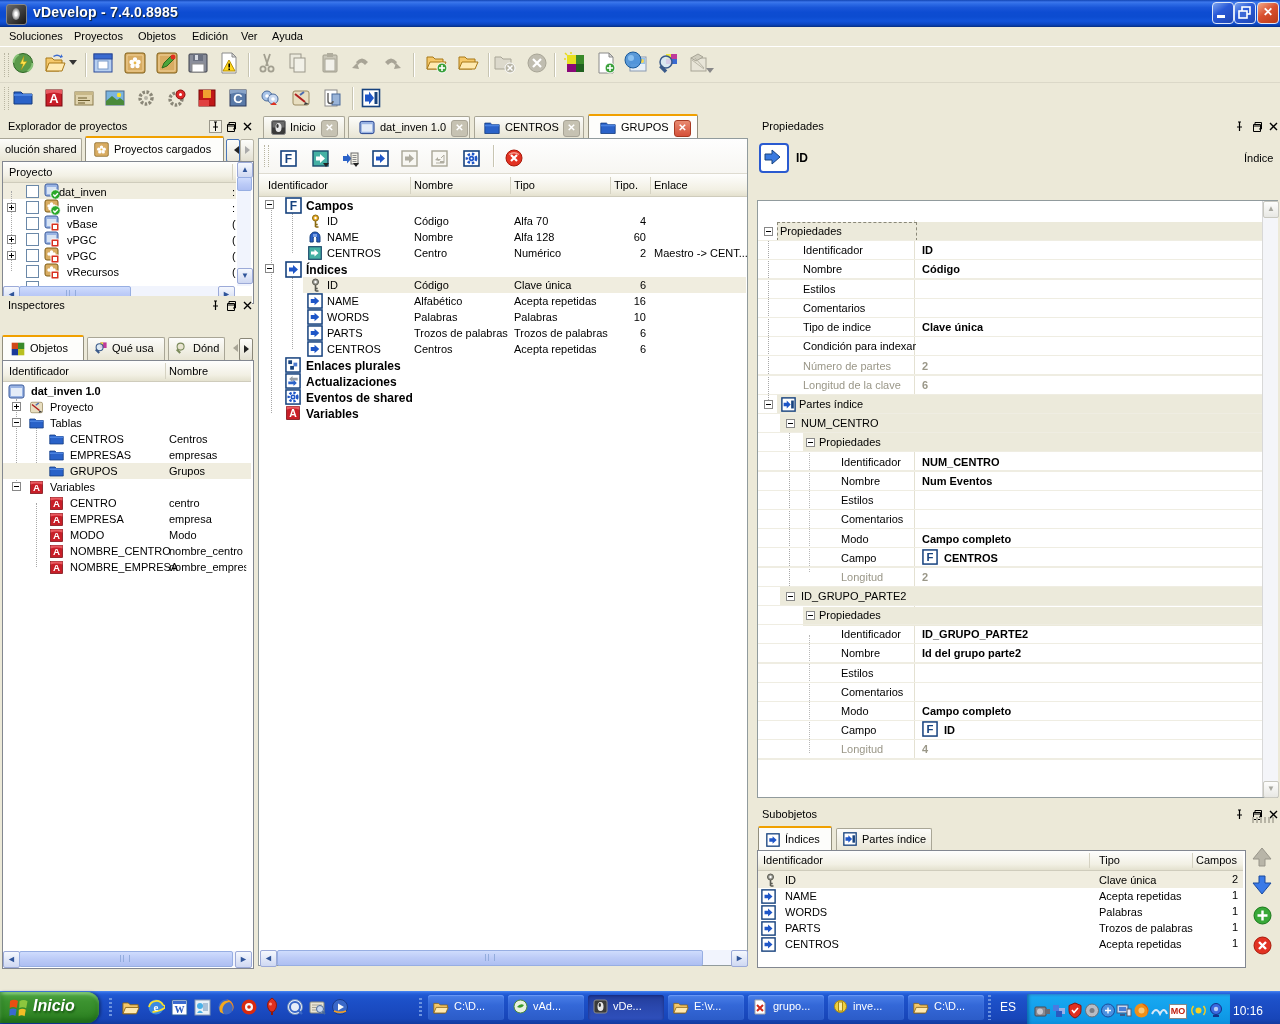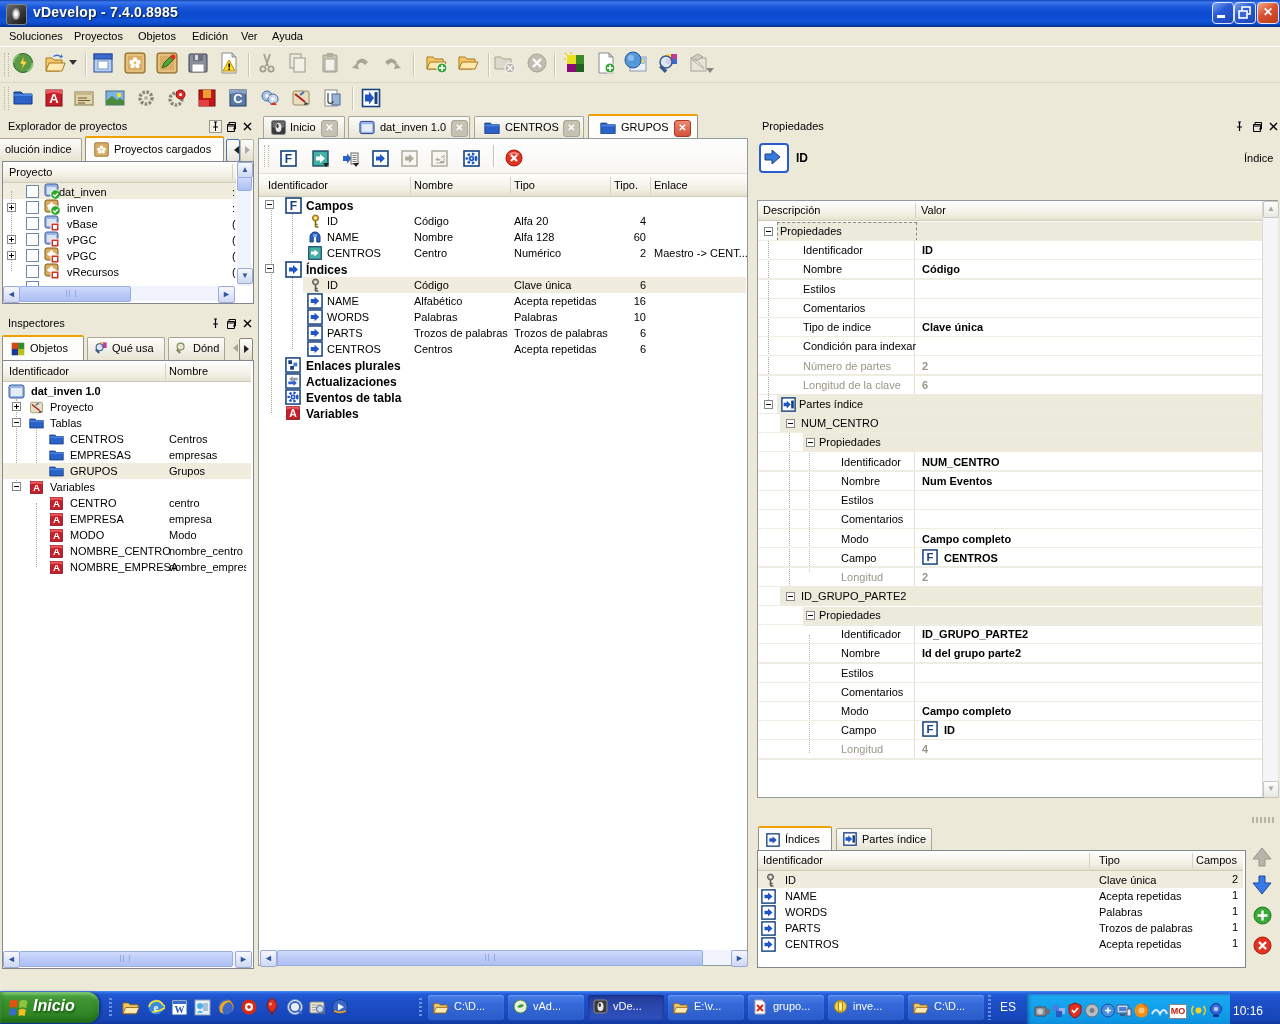--- a/index.html
+++ b/index.html
@@ -270,21 +270,21 @@
         <path d="M6.5,7 v4" stroke="#000"></path>
       </svg>
   <svg class="ab" style="left:223px;top:3px" width="13" height="13" viewBox="0 0 13 13">
         <path d="M4,5 v-2.5 h6.5 v6.5 h-2.5 M2.5,4.5 h7 v7 h-7 z M2.5,6 h7" fill="none" stroke="#000"></path>
       </svg>
   <svg class="ab" style="left:239px;top:3px" width="13" height="13" viewBox="0 0 13 13">
         <path d="M3,3 l7,7 M10,3 l-7,7" stroke="#000" stroke-width="1.4"></path>
       </svg>
 </div>
 <div class="ab tabI nw" style="left:-4px;top:138px;width:86px;height:23px;box-sizing:border-box">
-      <span class="ab" style="left:8px;top:4px">olución indice</span>
+      <span class="ab" style="left:8px;top:4px">olución shared</span>
     </div>
 <div class="ab tabA nw" style="left:85px;top:136px;width:139px;height:25px;box-sizing:border-box">
   <svg class="ab" style="left:8px;top:4px" width="15" height="15" viewBox="0 0 22 22">
         <rect x="1" y="1" width="20" height="20" rx="2" fill="#d8ac62" stroke="#7e5c14"></rect>
         <g fill="#fff">
           <circle cx="11" cy="7.5" r="2.5"></circle>
           <circle cx="7" cy="10.5" r="2.5"></circle>
           <circle cx="15" cy="10.5" r="2.5"></circle>
           <circle cx="8.5" cy="14.5" r="2.5"></circle>
           <circle cx="13.5" cy="14.5" r="2.5"></circle>
@@ -414,21 +414,21 @@
 </div>
 
 <div class="ab sbtrack" style="left:3px;top:286px;width:231px;height:15px">
   <div class="ab sbbtnH" style="left:0;top:0;width:15px;height:15px;font-size:9px;line-height:14px">◄</div>
   <div class="ab sbthumb" style="left:16px;top:0;width:110px;height:14px"></div>
   <div class="ab" style="left:63px;top:4px;width:8px;height:7px;border-left:1px solid #93acdd;border-right:1px solid #93acdd;background:linear-gradient(90deg,transparent 2px,#93acdd 2px,#93acdd 3px,transparent 3px)"></div>
   <div class="ab sbbtnH" style="left:215px;top:0;width:15px;height:15px;font-size:9px;line-height:14px">►</div>
 </div>
 
 
-<div class="ab ptitle nw" style="left:2px;top:314px;width:250px;height:19px">
+<div class="ab ptitle nw" style="left:2px;top:296px;width:250px;height:19px">
       <span class="ab" style="left:6px;top:3px">Inspectores</span>
   <svg class="ab" style="left:207px;top:3px" width="13" height="13" viewBox="0 0 13 13">
         <path d="M6.5,2 v5 M4,7 h5 M5,2 h3 M6.5,7 v4" stroke="#000" stroke-width="1.2" fill="none"></path>
       </svg>
   <svg class="ab" style="left:223px;top:3px" width="13" height="13" viewBox="0 0 13 13">
         <path d="M4,5 v-2.5 h6.5 v6.5 h-2.5 M2.5,4.5 h7 v7 h-7 z M2.5,6 h7" fill="none" stroke="#000"></path>
       </svg>
   <svg class="ab" style="left:239px;top:3px" width="13" height="13" viewBox="0 0 13 13">
         <path d="M3,3 l7,7 M10,3 l-7,7" stroke="#000" stroke-width="1.4"></path>
       </svg>
@@ -678,21 +678,21 @@
       </svg>
   <span class="ab nw b" style="left:47px;top:60px;font-size:12px">Campos</span>
 
   <svg class="ab" style="left:50px;top:75px" width="13" height="14" viewBox="0 0 13 14">
         <circle cx="6.5" cy="4" r="3" fill="#e8a820" stroke="#8a6a10"></circle>
         <circle cx="6.5" cy="4" r="1.2" fill="#fff"></circle>
         <path d="M6.5,7 v6 M6.5,13 h3 M6.5,10.5 h2.2" stroke="#8a6a10" stroke-width="1.6"></path>
       </svg>
   <span class="ab nw" style="left:68px;top:76px">ID</span>
       <span class="ab nw" style="left:155px;top:76px">Código</span>
-      <span class="ab nw" style="left:255px;top:76px">Alfa 20</span>
+      <span class="ab nw" style="left:255px;top:76px">Alfa 70</span>
       <span class="ab nw" style="left:355px;top:76px;width:32px;text-align:right">4</span>
 
   <svg class="ab" style="left:49px;top:91px" width="14" height="14" viewBox="0 0 14 14">
         <path d="M2,12 v-5 a5,5 0 0 1 10,0 v5 h-3.2 v-4 a1.8,1.8 0 0 0 -3.6,0 v4 z" fill="#2a5fc4" stroke="#16427e"></path>
         <rect x="5" y="4" width="4" height="3" fill="#7aa0e0"></rect>
       </svg>
   <span class="ab nw" style="left:68px;top:92px">NAME</span>
       <span class="ab nw" style="left:155px;top:92px">Nombre</span>
       <span class="ab nw" style="left:255px;top:92px">Alfa 128</span>
       <span class="ab nw" style="left:355px;top:92px;width:32px;text-align:right">60</span>
@@ -777,21 +777,21 @@
         <path d="M3.5,12 h5.5 v1.8 l3.6,-3.3 -3.6,-3.3 v1.8 h-5.5z" fill="#2a62c8"></path>
       </svg>
   <span class="ab nw b" style="left:47px;top:236px;font-size:12px">Actualizaciones</span>
 
   <svg class="ab" style="left:26px;top:250px" width="16" height="16" viewBox="0 0 17 17">
         <rect x="1" y="1" width="15" height="15" fill="#fff" stroke="#16427e" stroke-width="1.6"></rect>
         <circle cx="8.5" cy="8.5" r="4.6" fill="none" stroke="#1e56c8" stroke-width="2.6" stroke-dasharray="2.4 1.9"></circle>
         <circle cx="8.5" cy="8.5" r="2.7" fill="#1e56c8"></circle>
         <circle cx="8.5" cy="8.5" r="1" fill="#fff"></circle>
       </svg>
-  <span class="ab nw b" style="left:47px;top:252px;font-size:12px">Eventos de tabla</span>
+  <span class="ab nw b" style="left:47px;top:252px;font-size:12px">Eventos de shared</span>
 
   <svg class="ab" style="left:26px;top:266px" width="16" height="16" viewBox="0 0 20 20">
         <rect x="2" y="2" width="16" height="16" fill="#c81e28" stroke="#7a0a10"></rect>
         <path d="M2,2 h16 v4 q-8,-3 -16,0z" fill="#e85a60"></path>
         <text x="10" y="15" font-size="13" font-weight="bold" fill="#fff" text-anchor="middle" font-family="Liberation Sans">A</text>
       </svg>
   <span class="ab nw b" style="left:47px;top:268px;font-size:12px">Variables</span>
 
   <div class="ab sbtrack" style="left:1px;top:811px;width:486px;height:15px">
     <div class="ab sbbtnH" style="left:0;top:0;width:15px;height:15px;font-size:9px;line-height:14px">◄</div>
@@ -815,25 +815,20 @@
       </svg>
 </div>
 <div class="ab" style="left:759px;top:143px;width:30px;height:30px;background:#fff;border:2px solid #2a5ad0;border-radius:4px;box-sizing:border-box">
   <svg class="ab" style="left:2px;top:4px" width="20" height="16" viewBox="0 0 20 16">
         <polygon points="2,5 9,5 9,1 17,8 9,15 9,11 2,11" fill="#3a7ae0" stroke="#16427e"></polygon>
       </svg>
 </div>
 <span class="ab nw b" style="left:796px;top:151px;font-size:12px">ID</span>
 <span class="ab nw" style="left:1244px;top:152px">Índice</span>#205;ndice
 <div class="ab" style="left:757px;top:200px;width:521px;height:598px;background:#fff;border:1px solid #919b9d;box-sizing:border-box">
-  <div class="ab hdr nw" style="left:0;top:0;width:504px;height:19px">
-        <span class="ab" style="left:5px;top:3px">Descripción</span>
-        <span class="ab" style="left:163px;top:3px">Valor</span>
-        <div class="ab hline" style="left:156px;top:2px;width:1px;height:15px"></div>
-      </div>
   <div class="ab" style="left:156px;top:19px;width:1px;height:540px;background:#e4e1d2"></div>
   <div class="ab" style="left:10px;top:40px;width:1px;height:163px;border-left:1px dotted #a8a8a8"></div>
   <div class="ab" style="left:31px;top:213px;width:1px;height:182px;border-left:1px dotted #a8a8a8"></div>
   <div class="ab" style="left:51px;top:241px;width:1px;height:130px;border-left:1px dotted #b8b8b8"></div>
   <div class="ab" style="left:51px;top:434px;width:1px;height:118px;border-left:1px dotted #b8b8b8"></div>
 
   <div class="ab" style="left:19px;top:21px;width:485px;height:19px;background:#eceadb"></div>
       <div class="ab" style="left:19px;top:21px;width:140px;height:19px;border:1px dashed #8a8878;box-sizing:border-box"></div>
   <div class="ab" style="left:19px;top:194px;width:485px;height:19px;background:#eceadb"></div>
   <div class="ab" style="left:22px;top:213px;width:482px;height:19px;background:#eceadb"></div>
@@ -924,20 +919,32 @@
   <span class="ab nw gray" style="left:83px;top:542px">Longitud</span>
       <span class="ab nw b gray" style="left:164px;top:542px">4</span>
 
   <div class="ab" style="left:504px;top:0;width:15px;height:596px;background:#f4f5f9;border-left:1px solid #d8d8d8">
     <div class="ab" style="left:0;top:0;width:14px;height:15px;background:linear-gradient(#fdfdfc,#e8e8e4);border:1px solid #c8c8c0;border-radius:2px;color:#a8a8a0;font-size:8px;text-align:center;line-height:14px">▲</div>
     <div class="ab" style="left:0;top:580px;width:14px;height:15px;background:linear-gradient(#fdfdfc,#e8e8e4);border:1px solid #c8c8c0;border-radius:2px;color:#a8a8a0;font-size:8px;text-align:center;line-height:14px">▼</div>
   </div>
 </div>
 
 
+<div class="ab ptitle nw" style="left:757px;top:805px;width:521px;height:19px">
+      <span class="ab" style="left:5px;top:3px">Subobjetos</span>
+  <svg class="ab" style="left:476px;top:3px" width="13" height="13" viewBox="0 0 13 13">
+        <path d="M6.5,2 v5 M4,7 h5 M5,2 h3 M6.5,7 v4" stroke="#000" stroke-width="1.2" fill="none"></path>
+      </svg>
+  <svg class="ab" style="left:494px;top:3px" width="13" height="13" viewBox="0 0 13 13">
+        <path d="M4,5 v-2.5 h6.5 v6.5 h-2.5 M2.5,4.5 h7 v7 h-7 z M2.5,6 h7" fill="none" stroke="#000"></path>
+      </svg>
+  <svg class="ab" style="left:510px;top:3px" width="13" height="13" viewBox="0 0 13 13">
+        <path d="M3,3 l7,7 M10,3 l-7,7" stroke="#000" stroke-width="1.4"></path>
+      </svg>
+</div>
 <div class="ab tabA nw" style="left:758px;top:826px;width:74px;height:25px;box-sizing:border-box">
   <svg class="ab" style="left:7px;top:5px" width="14" height="14" viewBox="0 0 17 17">
         <rect x="1" y="1" width="15" height="15" fill="#fff" stroke="#16427e" stroke-width="1.6"></rect>
         <polygon points="4,6.5 8,6.5 8,4 13,8.5 8,13 8,10.5 4,10.5" fill="#1e56c8"></polygon>
       </svg>
   <span class="ab" style="left:26px;top:5px">Índices</span>
 </div>
 <div class="ab tabI nw" style="left:836px;top:828px;width:96px;height:23px;box-sizing:border-box">
   <svg class="ab" style="left:6px;top:3px" width="14" height="14" viewBox="0 0 17 17">
         <rect x="1" y="1" width="15" height="15" fill="#fff" stroke="#16427e" stroke-width="1.6"></rect>

